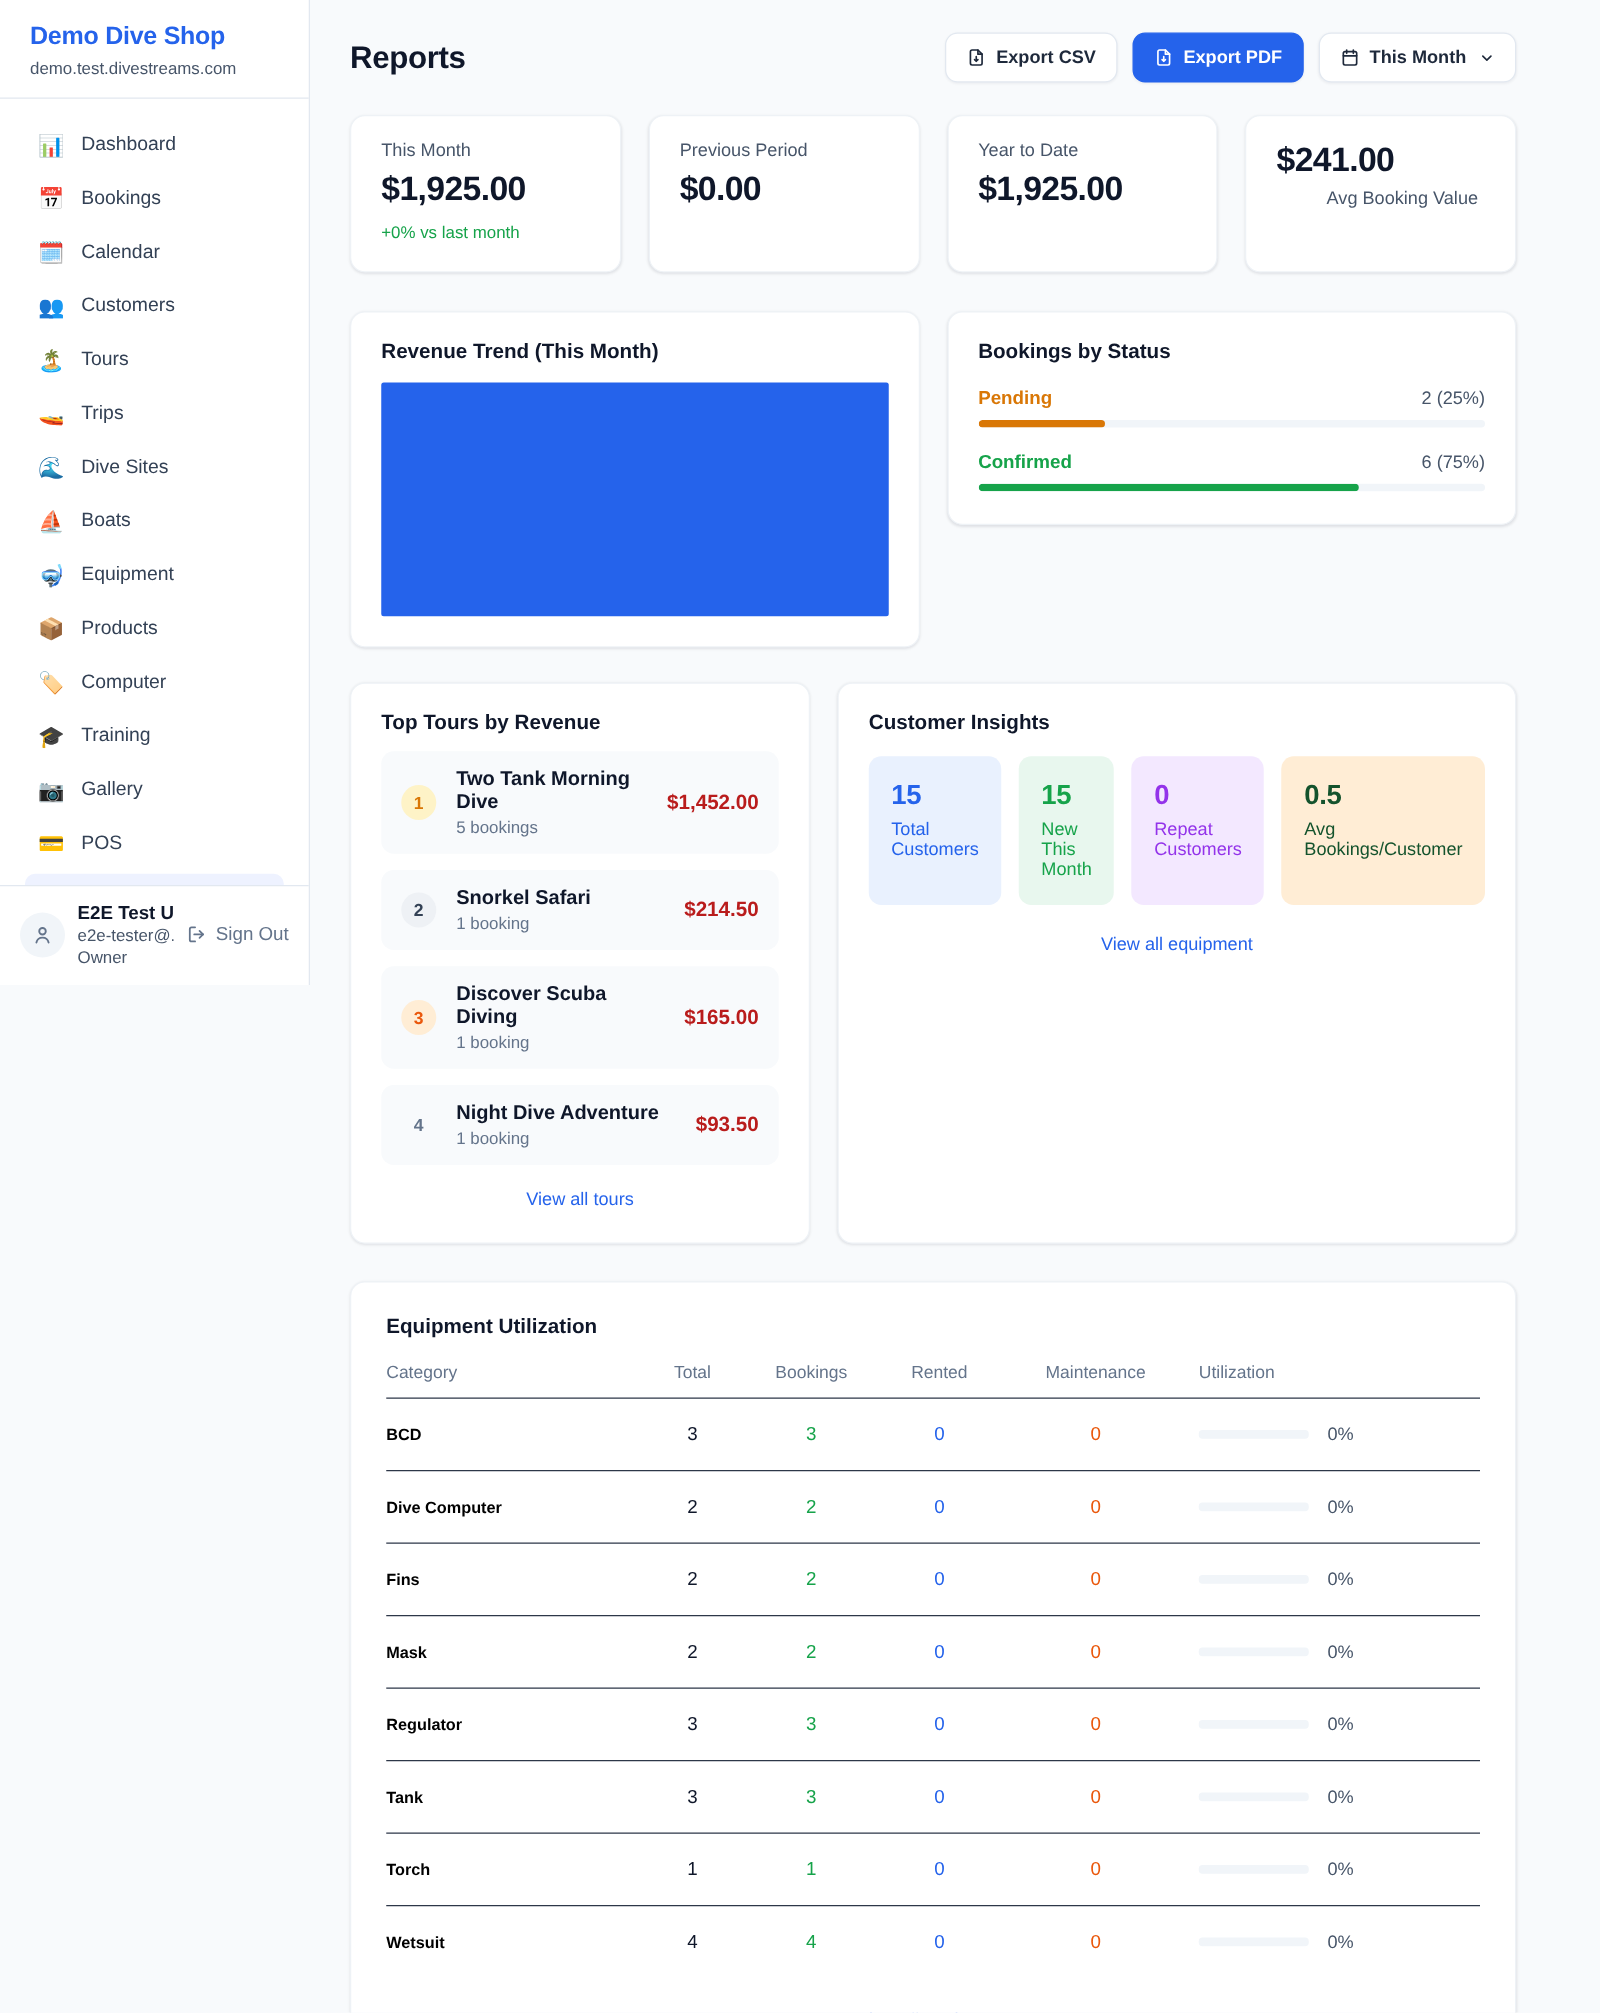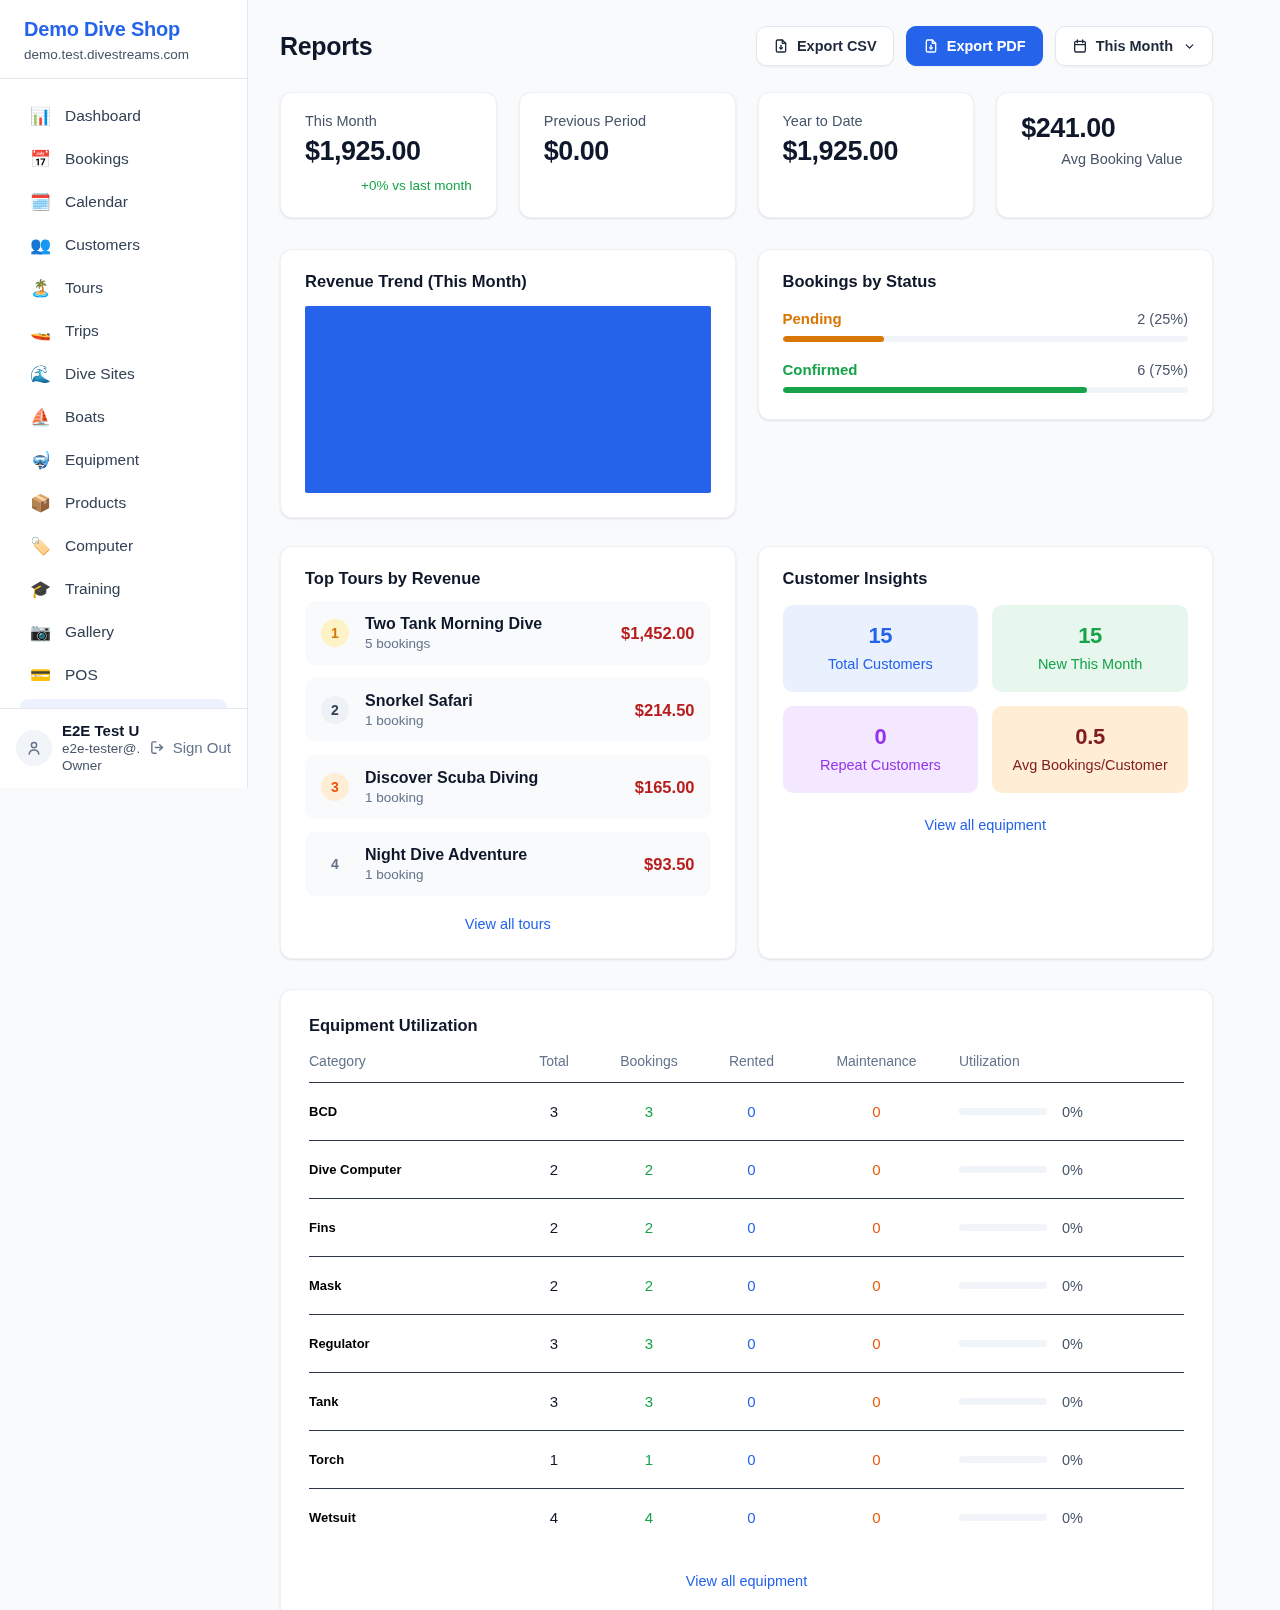--- a/index.html
+++ b/index.html
@@ -67,21 +67,21 @@
     background:#fff; border:1px solid #eef2f6; border-radius:12px;
     box-shadow:0 1px 2px rgba(16,24,40,.05), 0 1px 3px rgba(16,24,40,.06);
   }
   .card-title { font-size:16.5px; font-weight:700; color:#0f172a; }
 
   
   .stats-row { display:flex; gap:22px; }
   .stat-card { flex:1; min-height:126px; padding:20px 24px; }
   .stat-label { font-size:14.5px; color:#475569; }
   .stat-value { font-size:27px; font-weight:800; letter-spacing:-.5px; color:#0f172a; margin-top:7px; }
-  .stat-delta { font-size:13.5px; color:#16a34a; font-weight:500; margin-top:11px;text-align:right; }
+  .stat-delta { font-size:13.5px; color:#16a34a; font-weight:500; margin-top:11px; }
   .stat-card.value-first .stat-value { margin-top:0; }
   .stat-card.value-first .stat-label { margin-top:7px;margin-left:40px; }
 
   
   .row2 { display:flex; gap:22px; align-items:flex-start; margin-top:31px; }
   .trend-card { flex:1; padding:22px 24px 24px; }
   .trend-chart { height:187px; background:#2563eb; border-radius:2px; margin-top:15px; }
   .status-card { flex:1; padding:22px 24px 26px; }
   .status-row { margin-top:19px; }
   .status-top { display:flex; align-items:center; justify-content:space-between; }
@@ -112,28 +112,28 @@
   .rank.r3 { background:#ffedd5; color:#ea580c; }
   .rank.r4 { background:transparent; color:#64748b; }
   .tour-info { flex:1; min-width:0; }
   .tour-name { font-size:16px; font-weight:700; color:#0f172a; }
   .tour-bookings { font-size:13.5px; color:#64748b; margin-top:3px; }
   .tour-revenue { font-size:16.5px; font-weight:700; color:#b91c1c; }
   .link { display:block; text-align:center; color:#2563eb; font-size:14.5px; cursor:pointer; text-decoration:none; }
   .tours-card .link { margin-top:20px; }
 
   .insights-card { flex:1; padding:22px 24px 26px; }
-  .tiles { display:grid; grid-template-columns:1fr 1fr; gap:14px; margin-top:17px;text-align:center; }
+  .tiles { display:grid; grid-template-columns:1fr 1fr 1fr 1fr; gap:14px; margin-top:17px; }
   .tile { border-radius:10px; padding:18px 18px 20px; }
   .tile-value { font-size:22px; font-weight:800; letter-spacing:-.3px; }
   .tile-label { font-size:14.5px; font-weight:500; margin-top:7px; }
   .tile.blue   { background:#e9f1fe; } .tile.blue   .tile-value, .tile.blue   .tile-label { color:#2563eb; }
   .tile.green  { background:#e8f7ee; } .tile.green  .tile-value, .tile.green  .tile-label { color:#16a34a; }
   .tile.purple { background:#f3e8ff; } .tile.purple .tile-value, .tile.purple .tile-label { color:#9333ea; }
-  .tile.orange { background:#ffedd5; } .tile.orange .tile-value, .tile.orange .tile-label { color:#7f1d1d; }
+  .tile.orange { background:#ffedd5; } .tile.orange .tile-value, .tile.orange .tile-label { color:#14532d; }
   .insights-card .link { margin-top:24px; }
 
   
   .equip-card { margin-top:30px; padding:26px 28px 30px; }
   .equip-grid { display:grid; grid-template-columns:190px 110px 80px 125px 125px 1fr; align-items:center; }
   .equip-head { margin-top:18px; padding-bottom:13px; border-bottom:1px solid #2d3748; }
   .equip-head > div { font-size:14px; color:#64748b; }
   .equip-head > div:nth-child(n+2):nth-child(-n+5) { text-align:center; }
   .equip-row { padding:20px 0; border-bottom:1px solid #2d3748; }
   .equip-row:last-of-type { border-bottom:none; }

